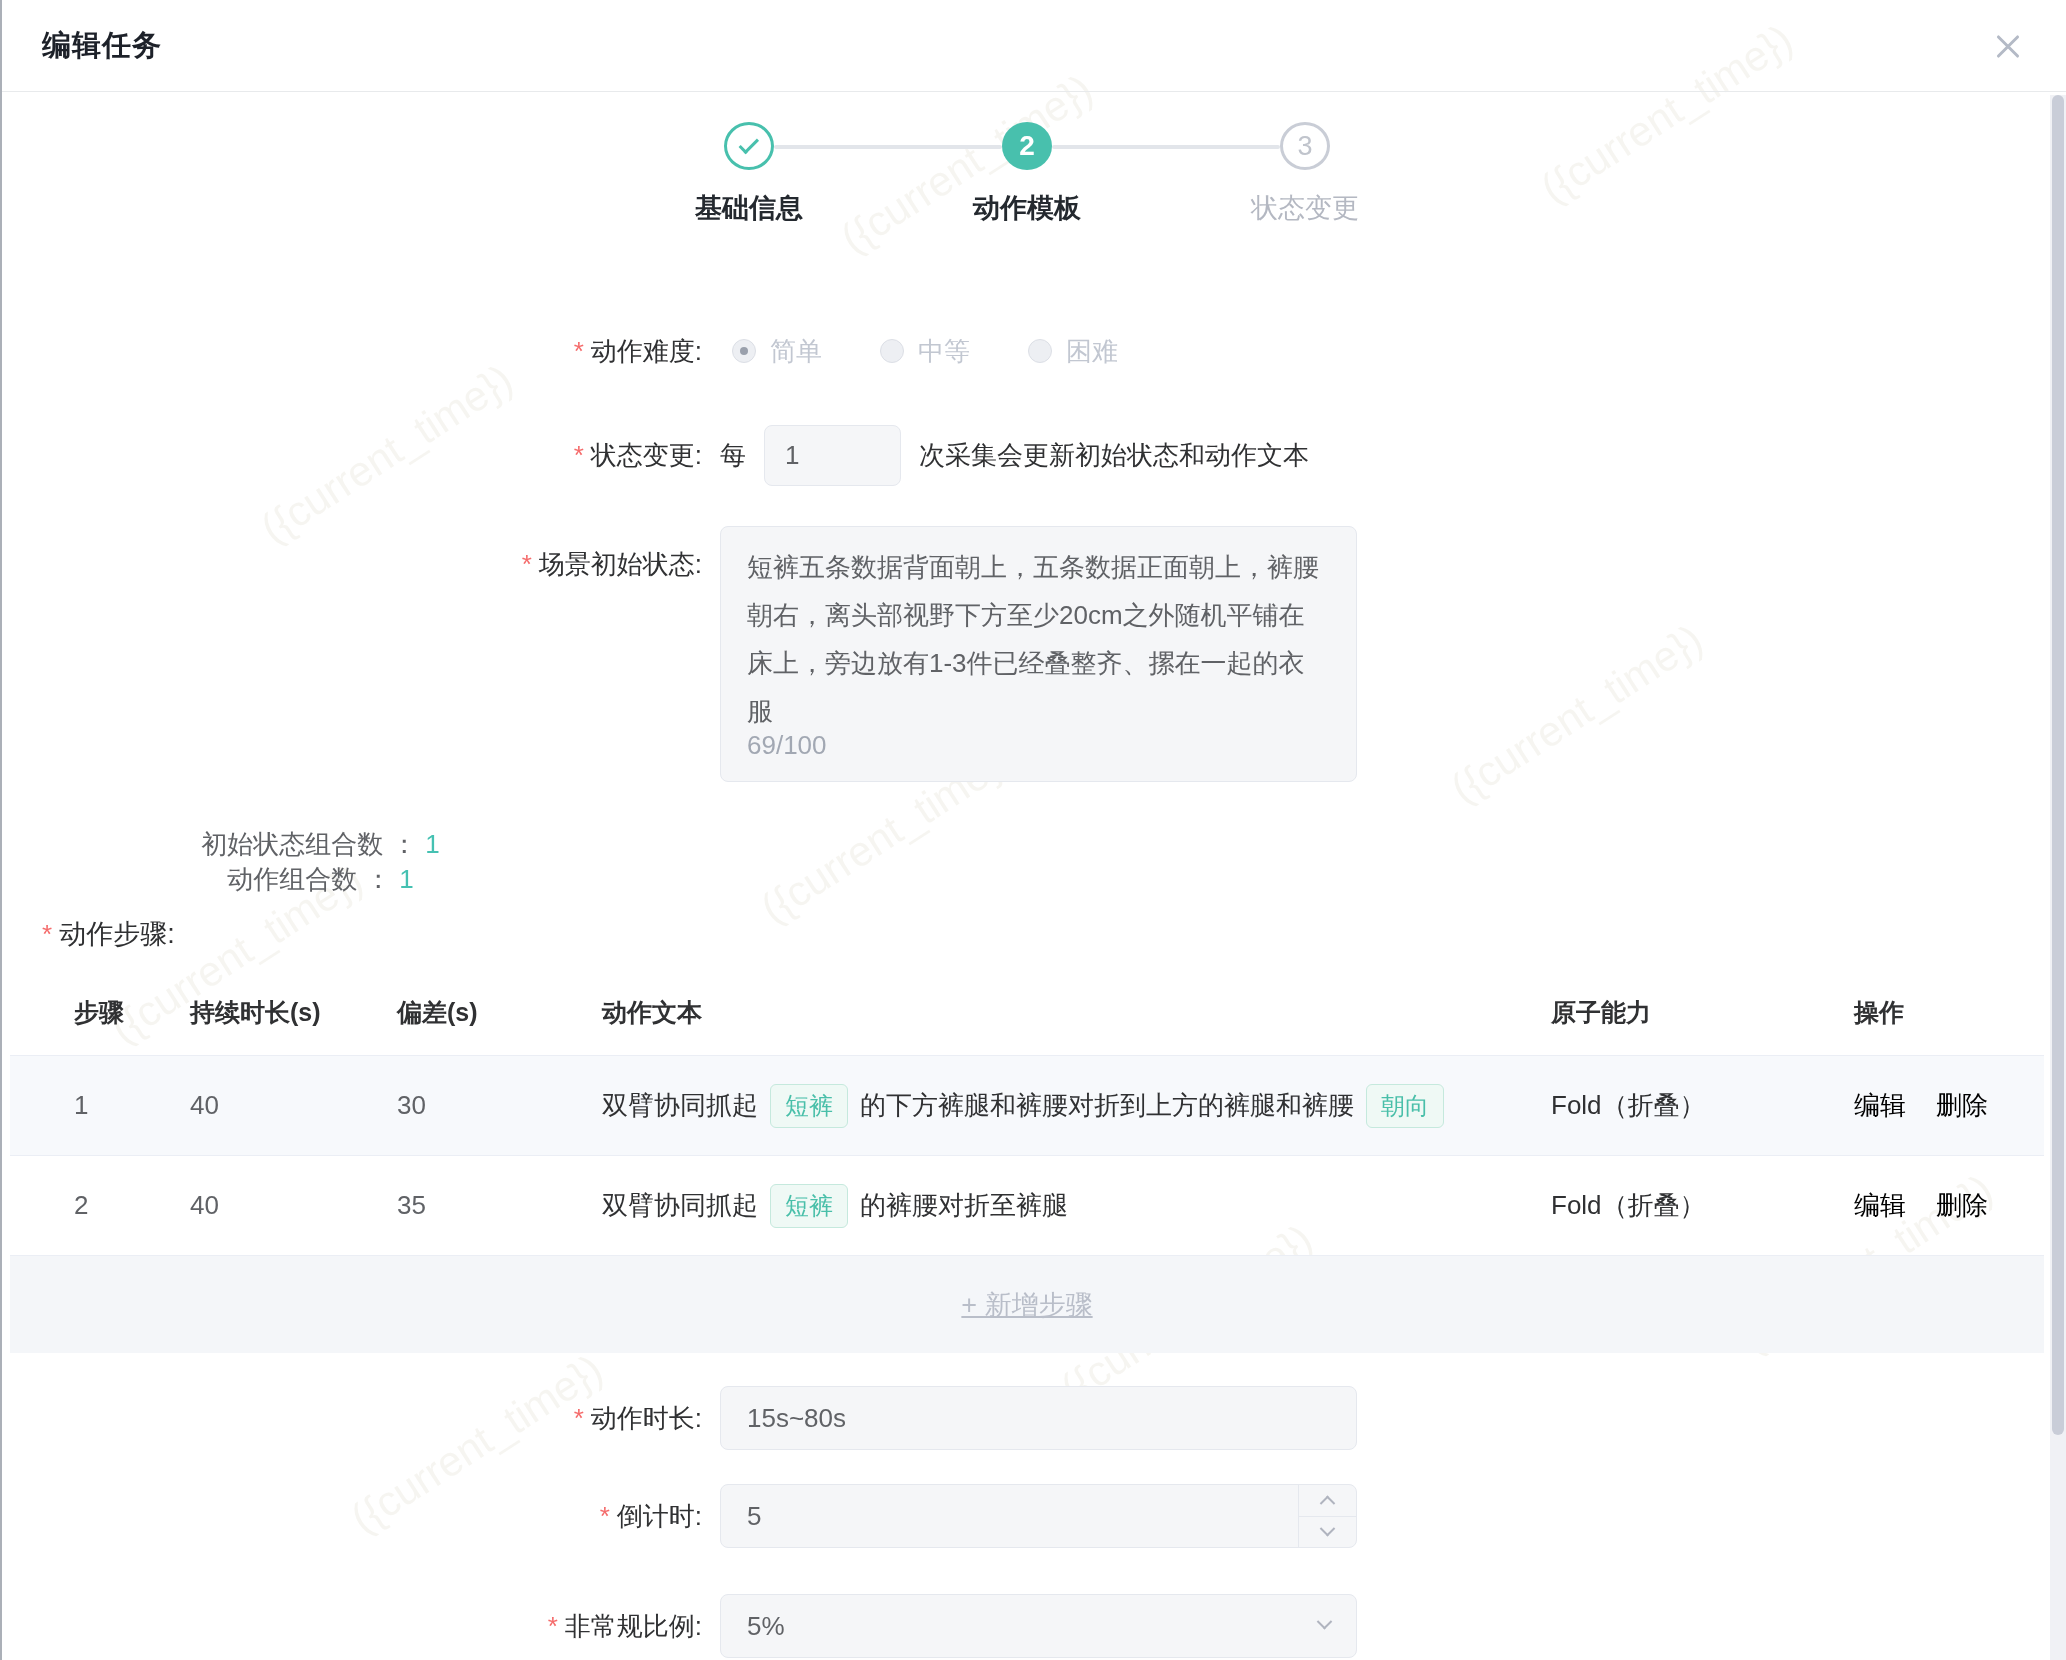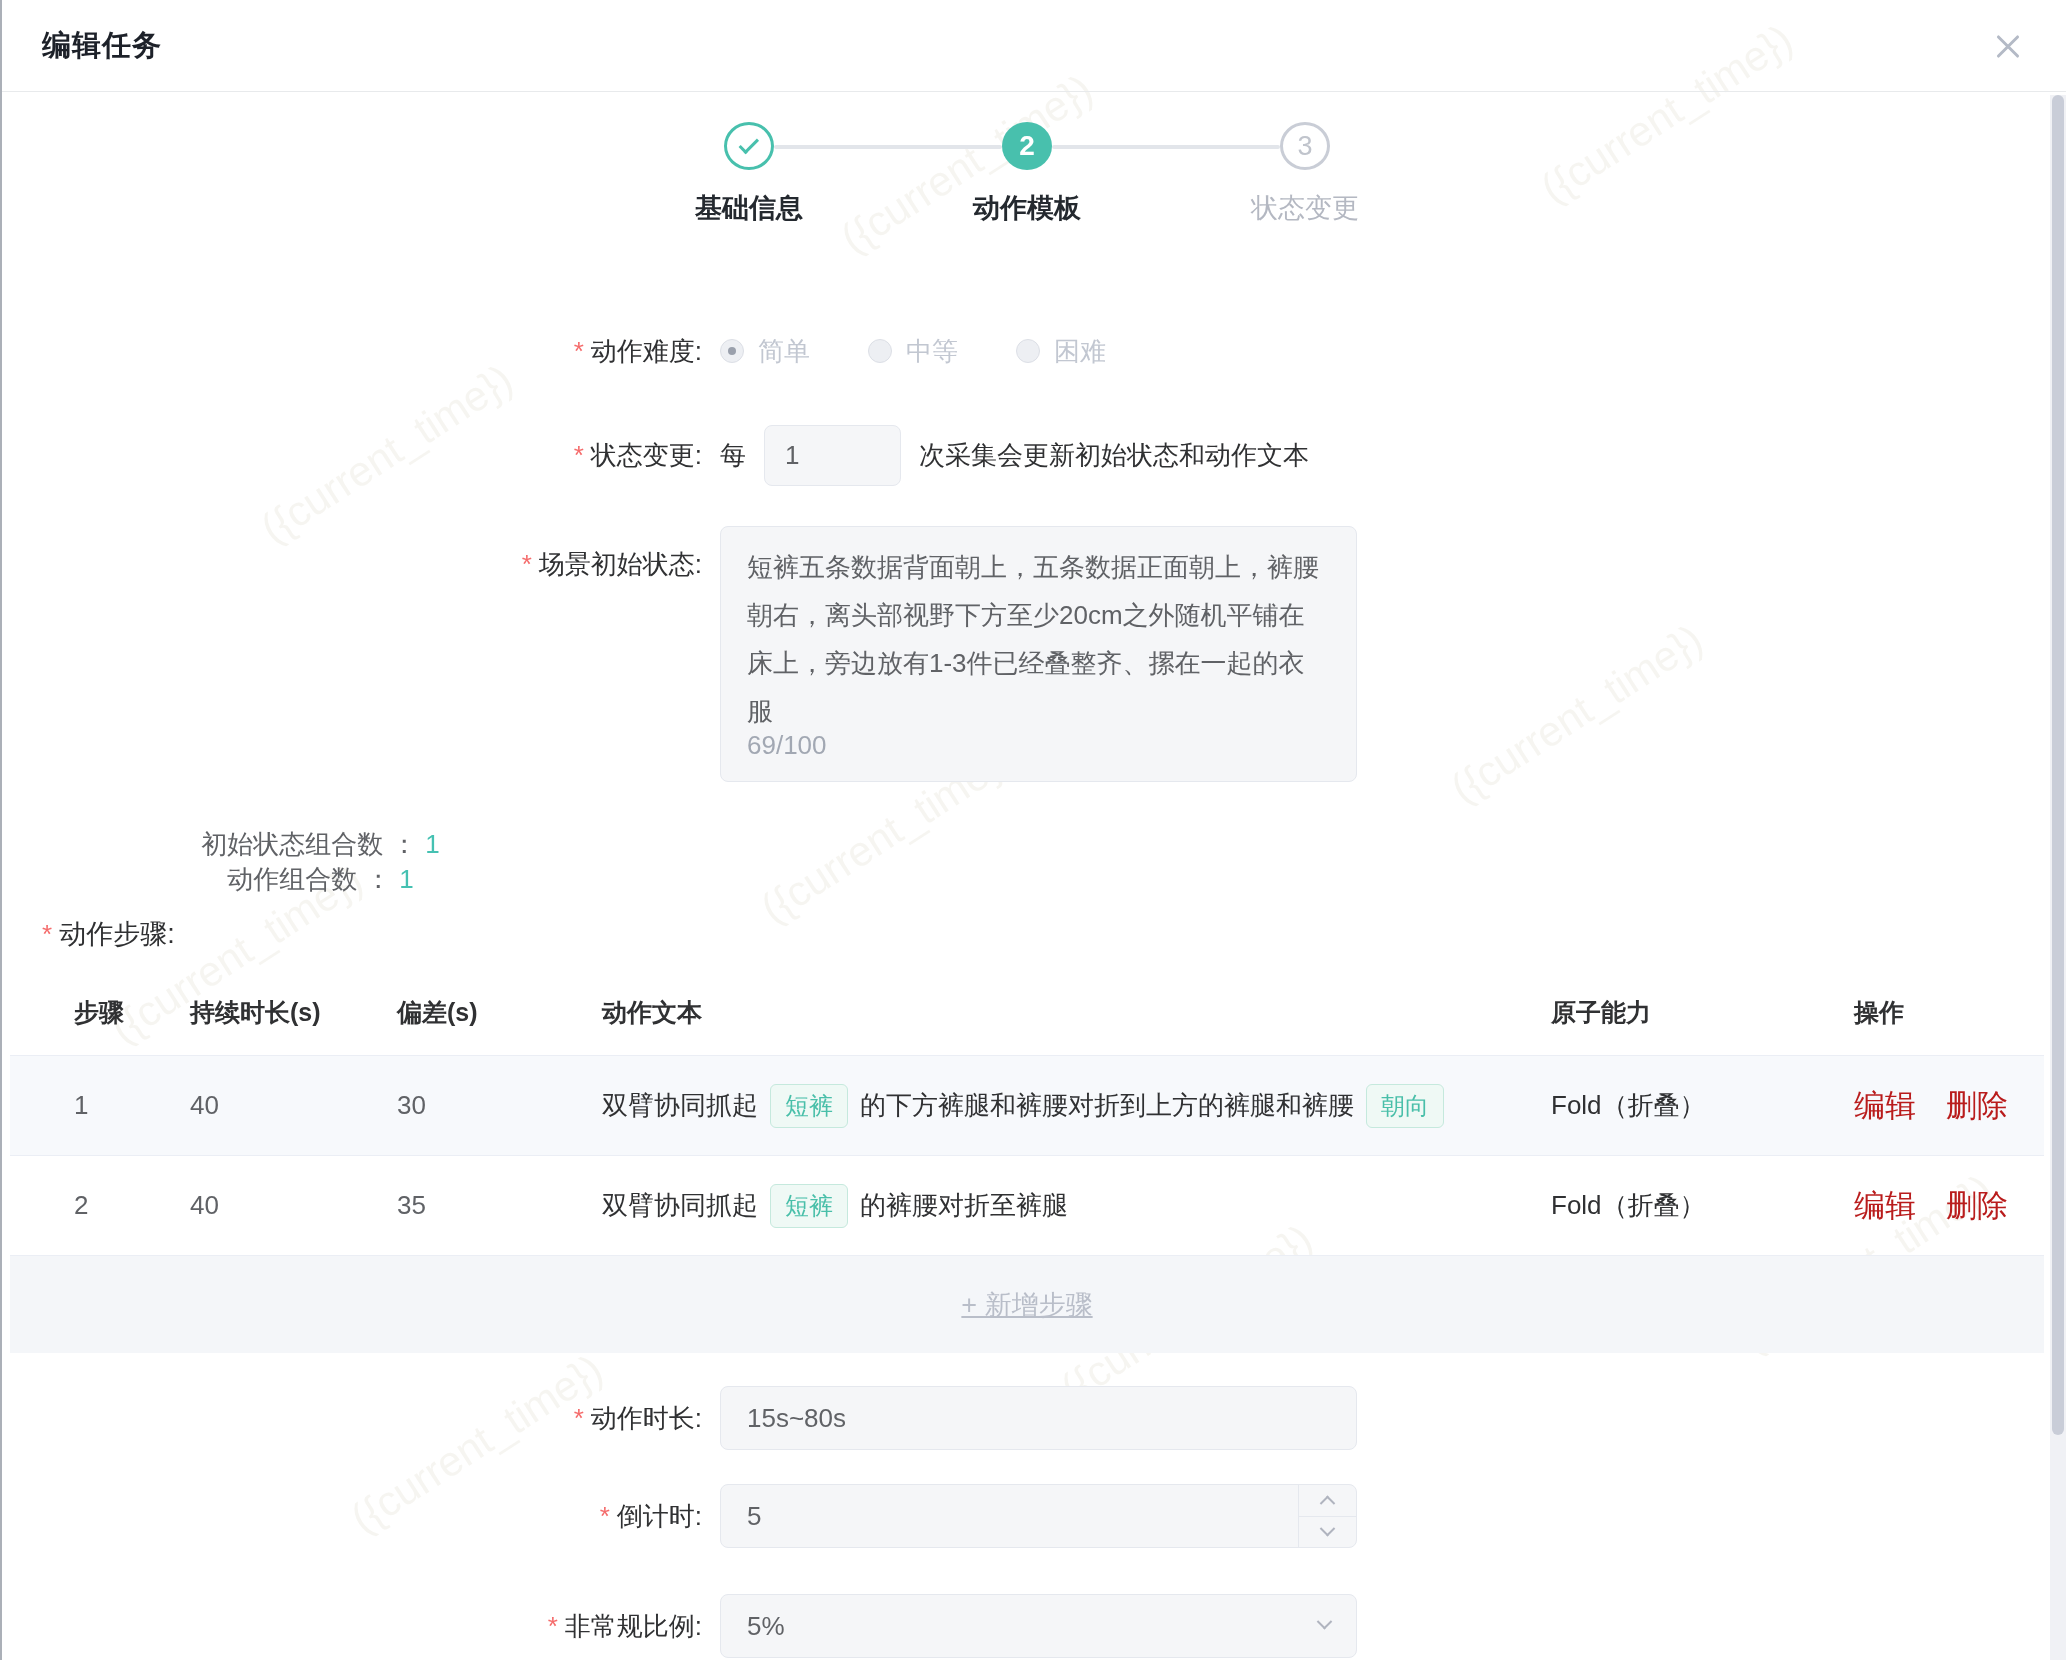--- a/index.html
+++ b/index.html
@@ -40,21 +40,21 @@
   .step.pending .circle { border:3px solid #c9cdd6; color:#c0c4cc; font-size:27px; }
   .step-label { margin-top:20px; font-size:27px; font-weight:700; color:#24292f; }
   .step.pending .step-label { color:#b4b8c2; font-weight:400; }
 
   
   .frow { display:flex; align-items:center; }
   .flabel { flex:0 0 700px; text-align:right; font-size:26px; color:#303133; line-height:36px; }
   .req { color:#f56c6c; margin-right:7px; font-size:26px; }
   .fcontent { margin-left:18px; display:flex; align-items:center; }
 
-  .row-difficulty { margin-top:107px; height:36px; }
+  .row-difficulty { margin-top:107px; height:36px;gap:12px; }
   .radio-opt { display:flex; align-items:center; margin-right:58px; cursor:pointer; }
   .radio { width:24px; height:24px; border-radius:50%; background:#edeff3; border:1px solid #dcdfe6; position:relative; }
   .radio.sel::after { content:""; position:absolute; left:7px; top:7px; width:8px; height:8px; border-radius:50%; background:#9aa0ac; }
   .radio-label { margin-left:14px; font-size:26px; color:#c2c7d1; }
 
   .row-state { margin-top:55px; height:62px; }
   .state-prefix, .state-suffix { font-size:26px; color:#303133; }
   .mini-input { width:137px; height:61px; background:#f5f6f8; border:1px solid #e5e8ee; border-radius:8px; display:flex; align-items:center; padding-left:20px; font-size:26px; color:#606266; margin:0 18px; }
 
   .row-textarea { margin-top:40px; align-items:flex-start; }
@@ -71,21 +71,21 @@
   
   .steps-table { margin:18px 8px 0; }
   .thead, .trow { display:grid; grid-template-columns:116px 207px 205px 949px 303px 1fr; padding-left:64px; align-items:center; }
   .thead { height:87px; border-bottom:1px solid #ebeef5; font-size:25px; font-weight:700; color:#303133; }
   .trow { height:100px; font-size:26px; color:#606266; border-bottom:1px solid #ebeef5; }
   .trow.striped { background:#f7f9fc; }
   .action-cell { display:flex; align-items:center; color:#303133; white-space:nowrap; }
   .tag { height:44px; display:inline-flex; align-items:center; padding:0 14px; margin:0 12px; background:#eff9f5; border:1px solid #c5e9dd; border-radius:6px; color:#49bfa9; font-size:24px; }
   .ability-cell { color:#303133; }
   .ops-cell { display:flex; align-items:center; }
-  .op-link { color:#b91c1c; margin-right:30px; cursor:pointer; font-size:31px; }
+  .op-link { color:#000000; margin-right:30px; cursor:pointer; font-size:26px; }
   .add-band { height:97px; background:#f4f6f9; display:flex; align-items:center; justify-content:center; font-size:27px; color:#b9bec9; cursor:pointer;text-decoration:underline; }
 
   
   .input { width:637px; height:64px; background:#f5f6f8; border:1px solid #e5e8ee; border-radius:8px; display:flex; align-items:center; padding-left:26px; font-size:26px; color:#606266; position:relative; margin-left:18px; }
   .row-duration { margin-top:33px; } .row-countdown { margin-top:34px; } .row-ratio { margin-top:46px; }
   .spinner { position:absolute; right:0; top:0; width:58px; height:62px; border-left:1px solid #e5e8ee; display:flex; flex-direction:column; border-radius:0 8px 8px 0; overflow:hidden; }
   .spin-btn { flex:1; display:flex; align-items:center; justify-content:center; cursor:pointer; }
   .spin-btn.down { border-top:1px solid #e5e8ee; }
   .chev { width:11px; height:11px; border-right:2px solid #b0b4bf; border-bottom:2px solid #b0b4bf; }
   .chev.up { transform:rotate(-135deg) translate(-2px,-2px); }

